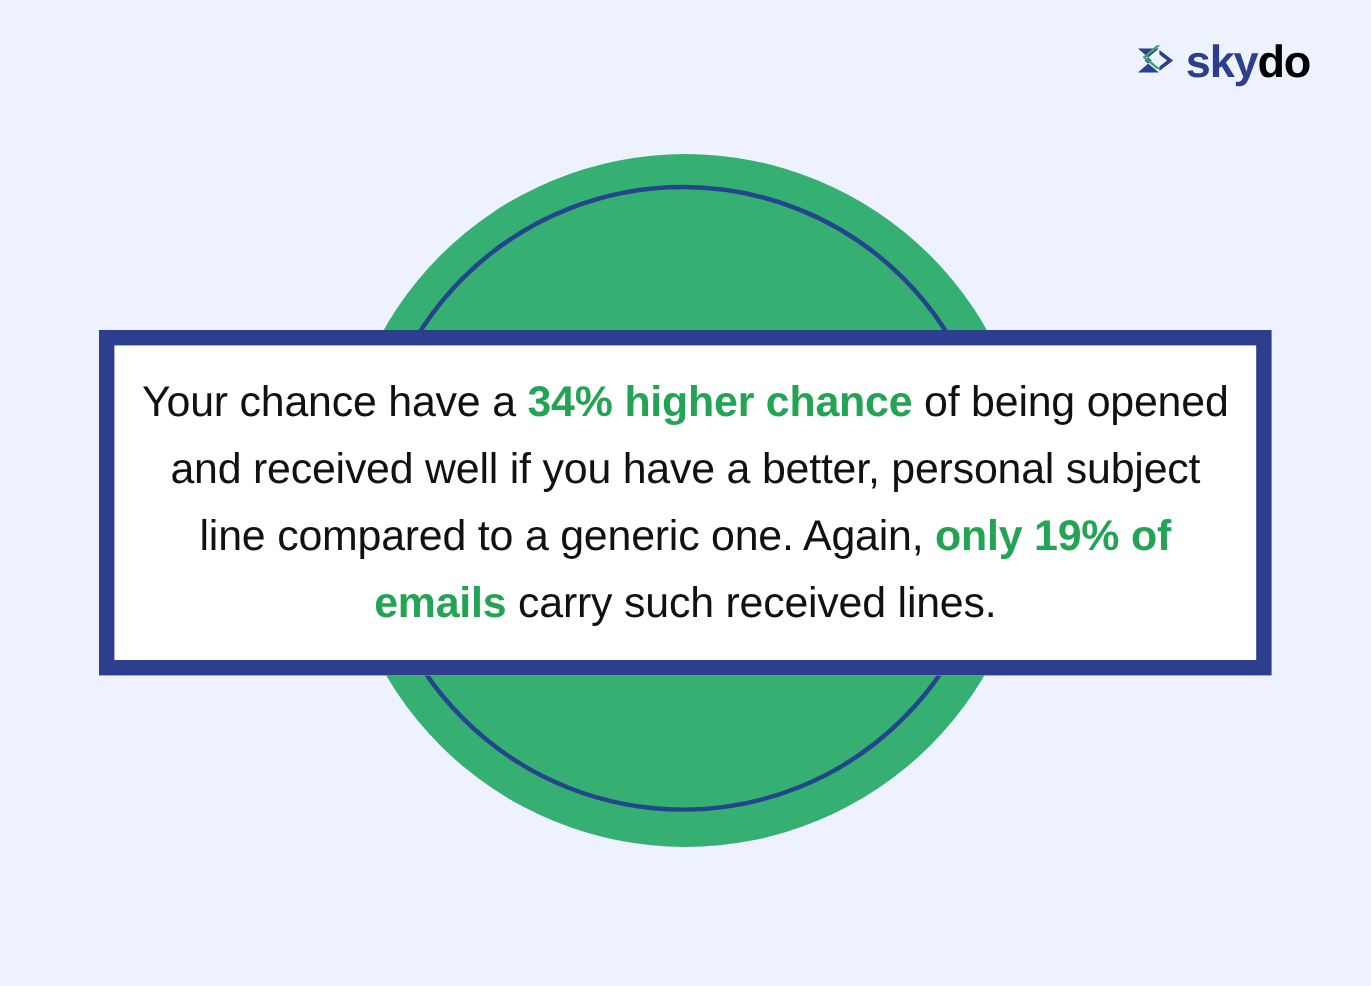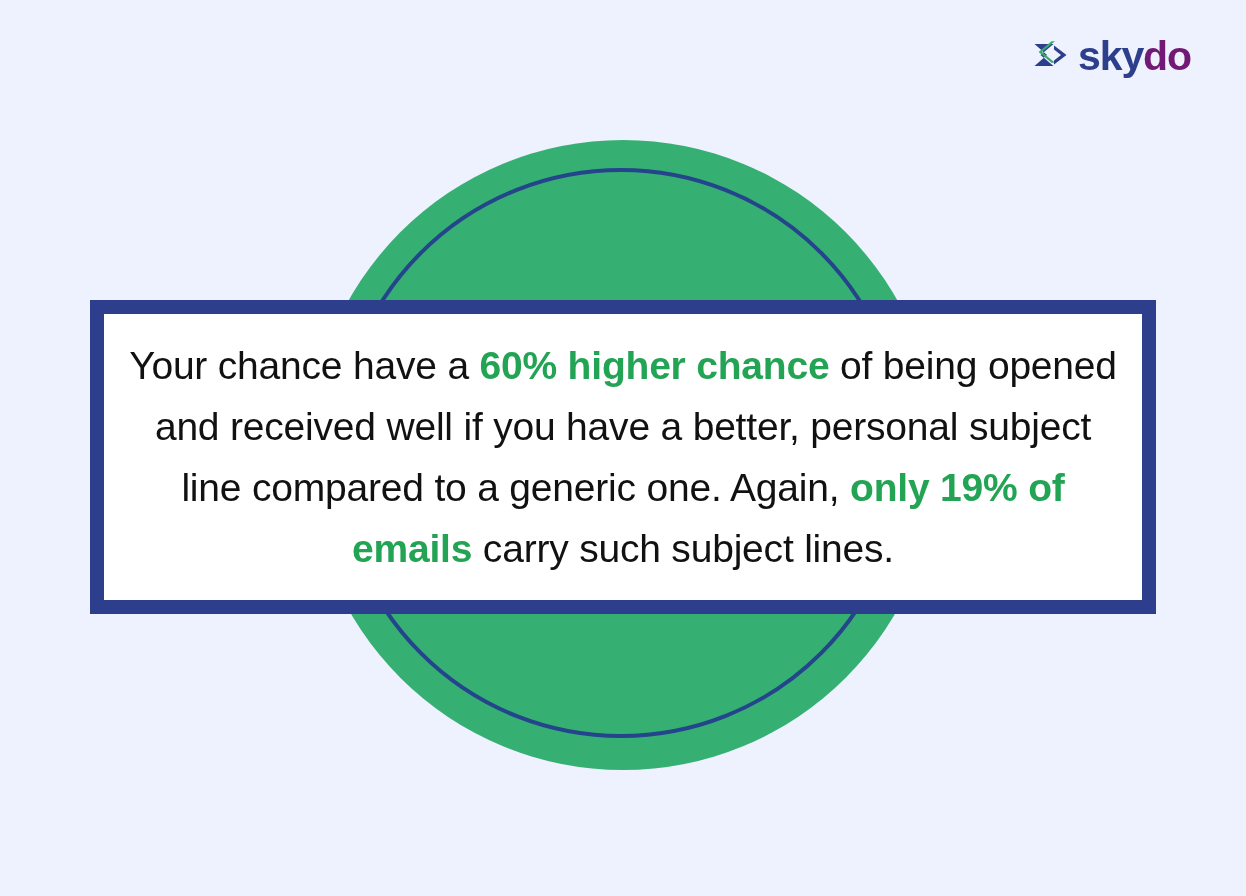--- a/index.html
+++ b/index.html
@@ -41,21 +41,21 @@
     font-family: "Liberation Sans", sans-serif;
     font-size: 41px;
     font-weight: 700;
     letter-spacing: -1.1px;
     line-height: 1;
     white-space: nowrap;
     position: relative;
     top: 1px;
   }
   .brand-word .w1 { color: #2c3e8c; }
-  .brand-word .w2 { color: #701a75; }
+  .brand-word .w2 { color: #000000; }
 
   
   .circle-wrap {
     position: absolute;
     left: 0;
     top: 0;
     width: 1246px;
     height: 896px;
   }
   .circle-disc {
@@ -115,21 +115,21 @@
 
 <div id="stage">
 
   <div class="circle-wrap">
     <div class="circle-disc"></div>
     <div class="circle-ring"></div>
   </div>
 
   <div class="quote-box">
     <p class="quote-text">
-      <span>Your chance have a </span><span class="hl">60% higher chance</span><span> of being opened and received well if you have a better, personal subject line compared to a generic one. Again, </span><span class="hl">only 19% of emails</span><span> carry such subject lines.</span>
+      <span>Your chance have a </span><span class="hl">34% higher chance</span><span> of being opened and received well if you have a better, personal subject line compared to a generic one. Again, </span><span class="hl">only 19% of emails</span><span> carry such received lines.</span>
     </p>
   </div>
 
   <div class="brand">
     <svg class="brand-mark" viewBox="0 0 36 32" aria-hidden="true">
       <path d="M1.5 5.0 L20.5 5.0 L7.5 15.9 L20.5 27.0 L1.5 27.0 L14.0 15.9 Z" fill="#2c3e8c"></path>
       <path d="M18.5 2.2 L22.0 2.2 L9.0 13.0 L22.0 23.8 L18.5 23.8 L5.6 13.0 Z" fill="#3aa96e"></path>
       <path d="M21.0 6.5 L33.5 16.0 L21.0 25.5 L21.0 21.5 L28.0 16.0 L21.0 10.5 Z" fill="#2c3e8c"></path>
     </svg>
     <span class="brand-word"><span class="w1">sky</span><span class="w2">do</span></span>

